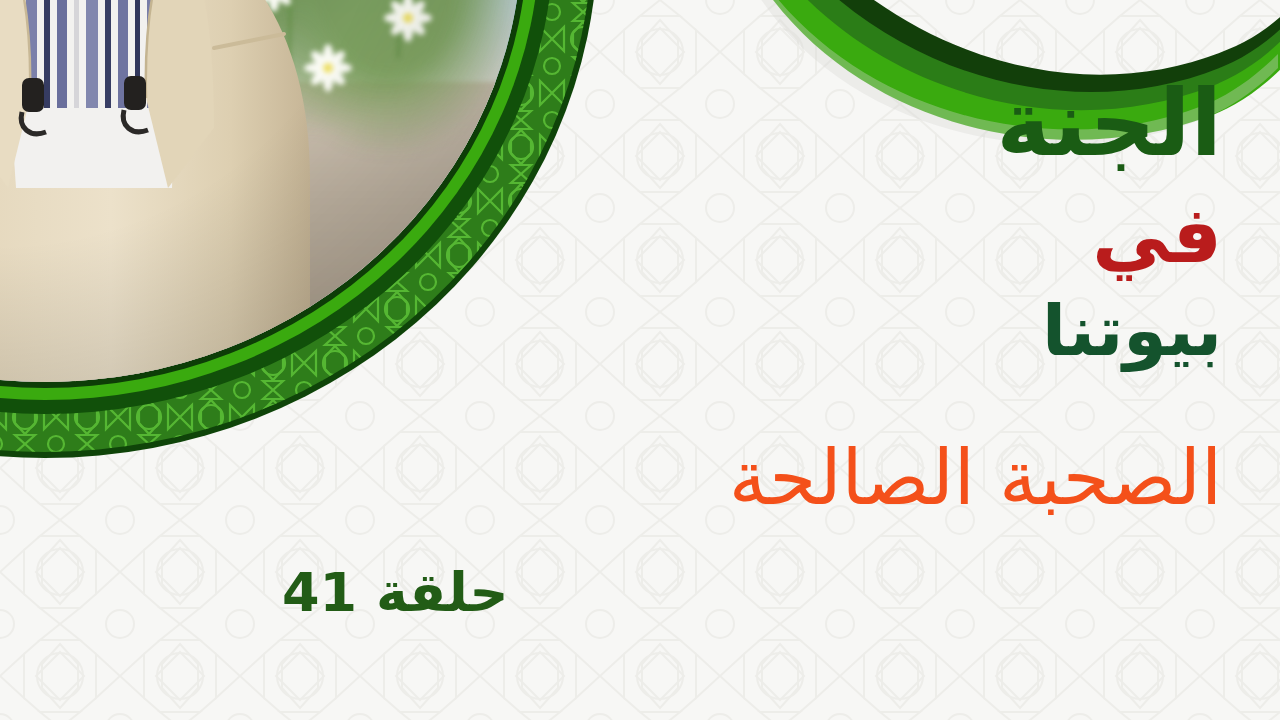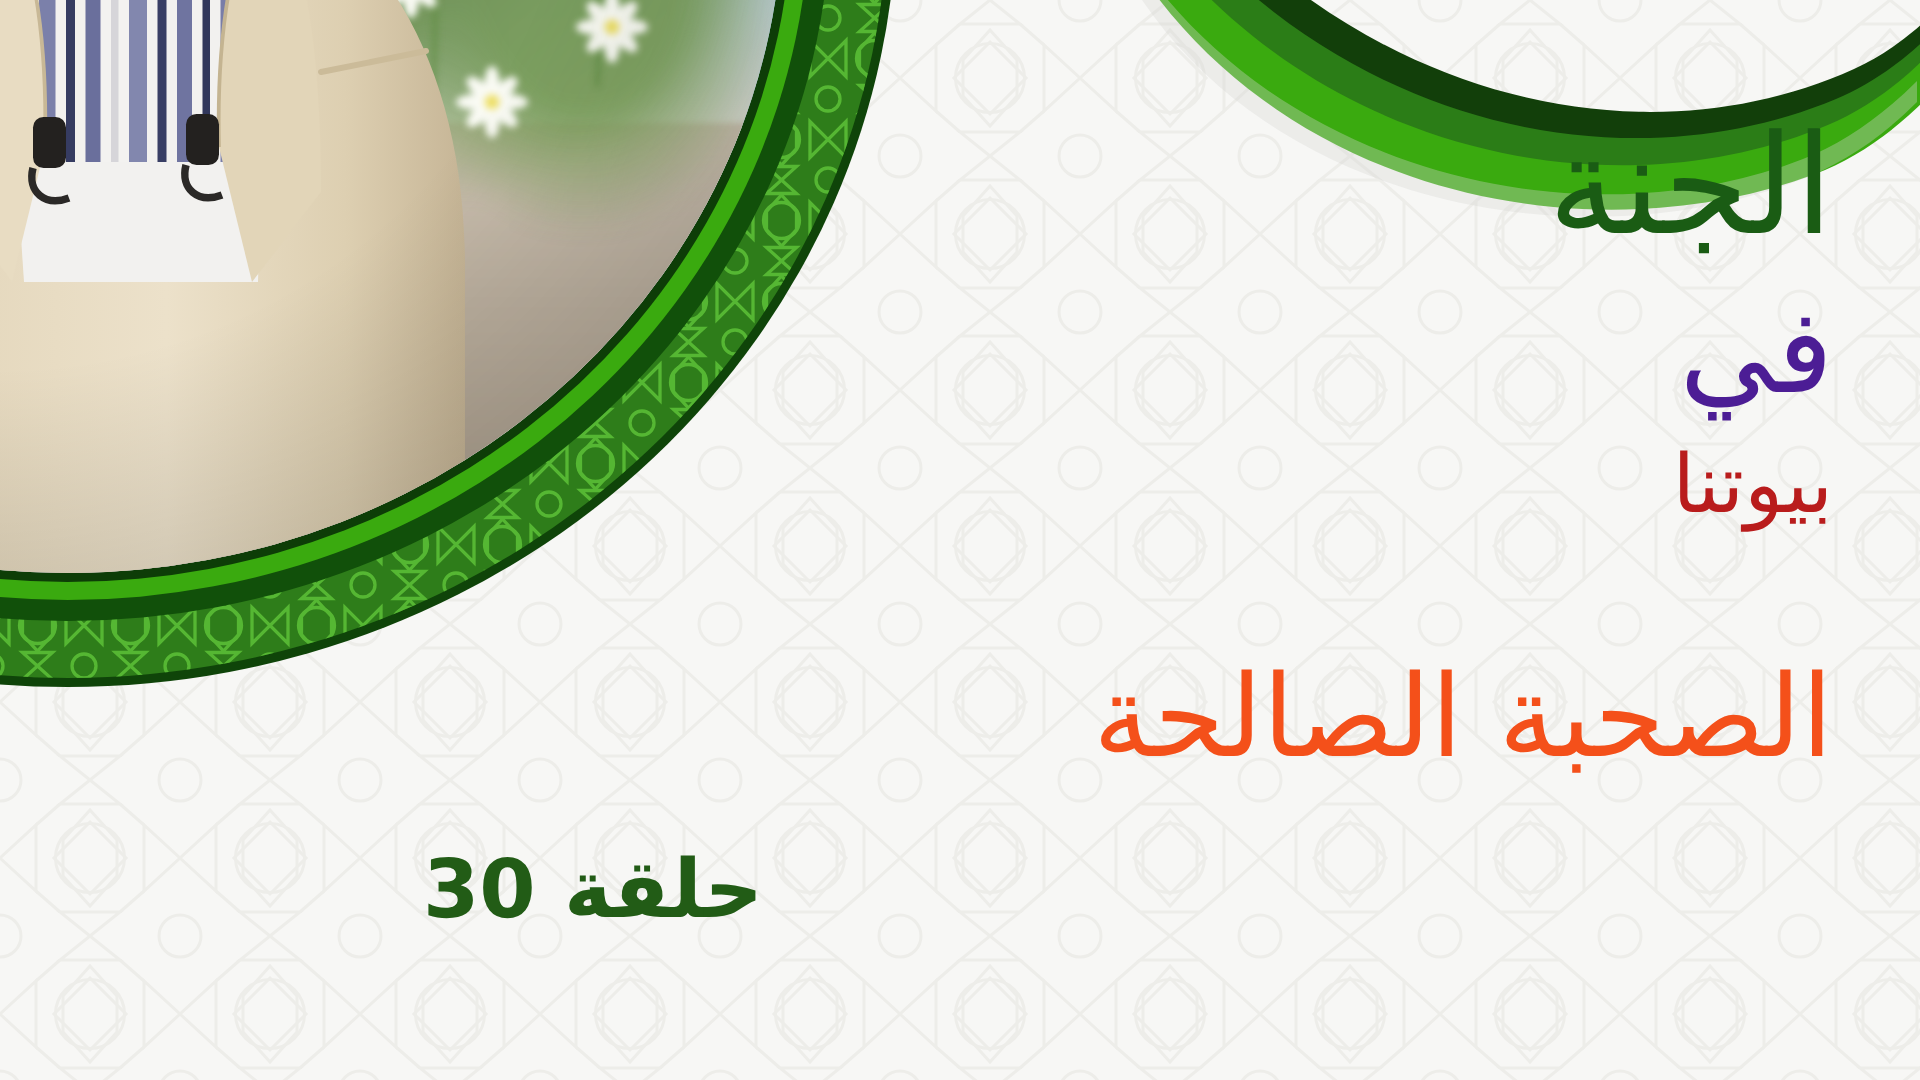--- a/index.html
+++ b/index.html
@@ -129,28 +129,28 @@
   
   .title-block {
     position: absolute;
     right: 58px;
     top: 78px;
     width: 640px;
     text-align: right;
     direction: rtl;
   }
   .tline {
-    font-weight: 400;
+    font-weight: 700;
     letter-spacing: -1px;
     line-height: 1.0;
     white-space: nowrap;
   }
   .tline-1 { font-size: 92px; color: #1a5c14; margin-bottom: 26px; }
-  .tline-2 { font-size: 78px; color: #4c1d95; margin-bottom: 22px; margin-top: 24px; }
-  .tline-3 { font-size: 54px; color: #b91c1c; margin-bottom: 30px; }
+  .tline-2 { font-size: 78px; color: #b91c1c; margin-bottom: 22px; margin-top: 24px; }
+  .tline-3 { font-size: 70px; color: #14532d; margin-bottom: 30px; }
 
   .subtitle {
     position: absolute;
     right: 58px;
     top: 440px;
     width: 700px;
     text-align: right;
     direction: rtl;
     font-size: 76px;
     font-weight: 400;
@@ -490,15 +490,15 @@
   </svg>
 
   <div class="title-block">
     <div class="tline tline-1">الجنة</div>
     <div class="tline tline-2">في</div>
     <div class="tline tline-3">بيوتنا</div>
   </div>
 
   <div class="subtitle">الصحبة الصالحة</div>
 
-  <div class="episode">حلقة 30</div>
+  <div class="episode">حلقة 41</div>
 
 </div>
 
 </body></html>

